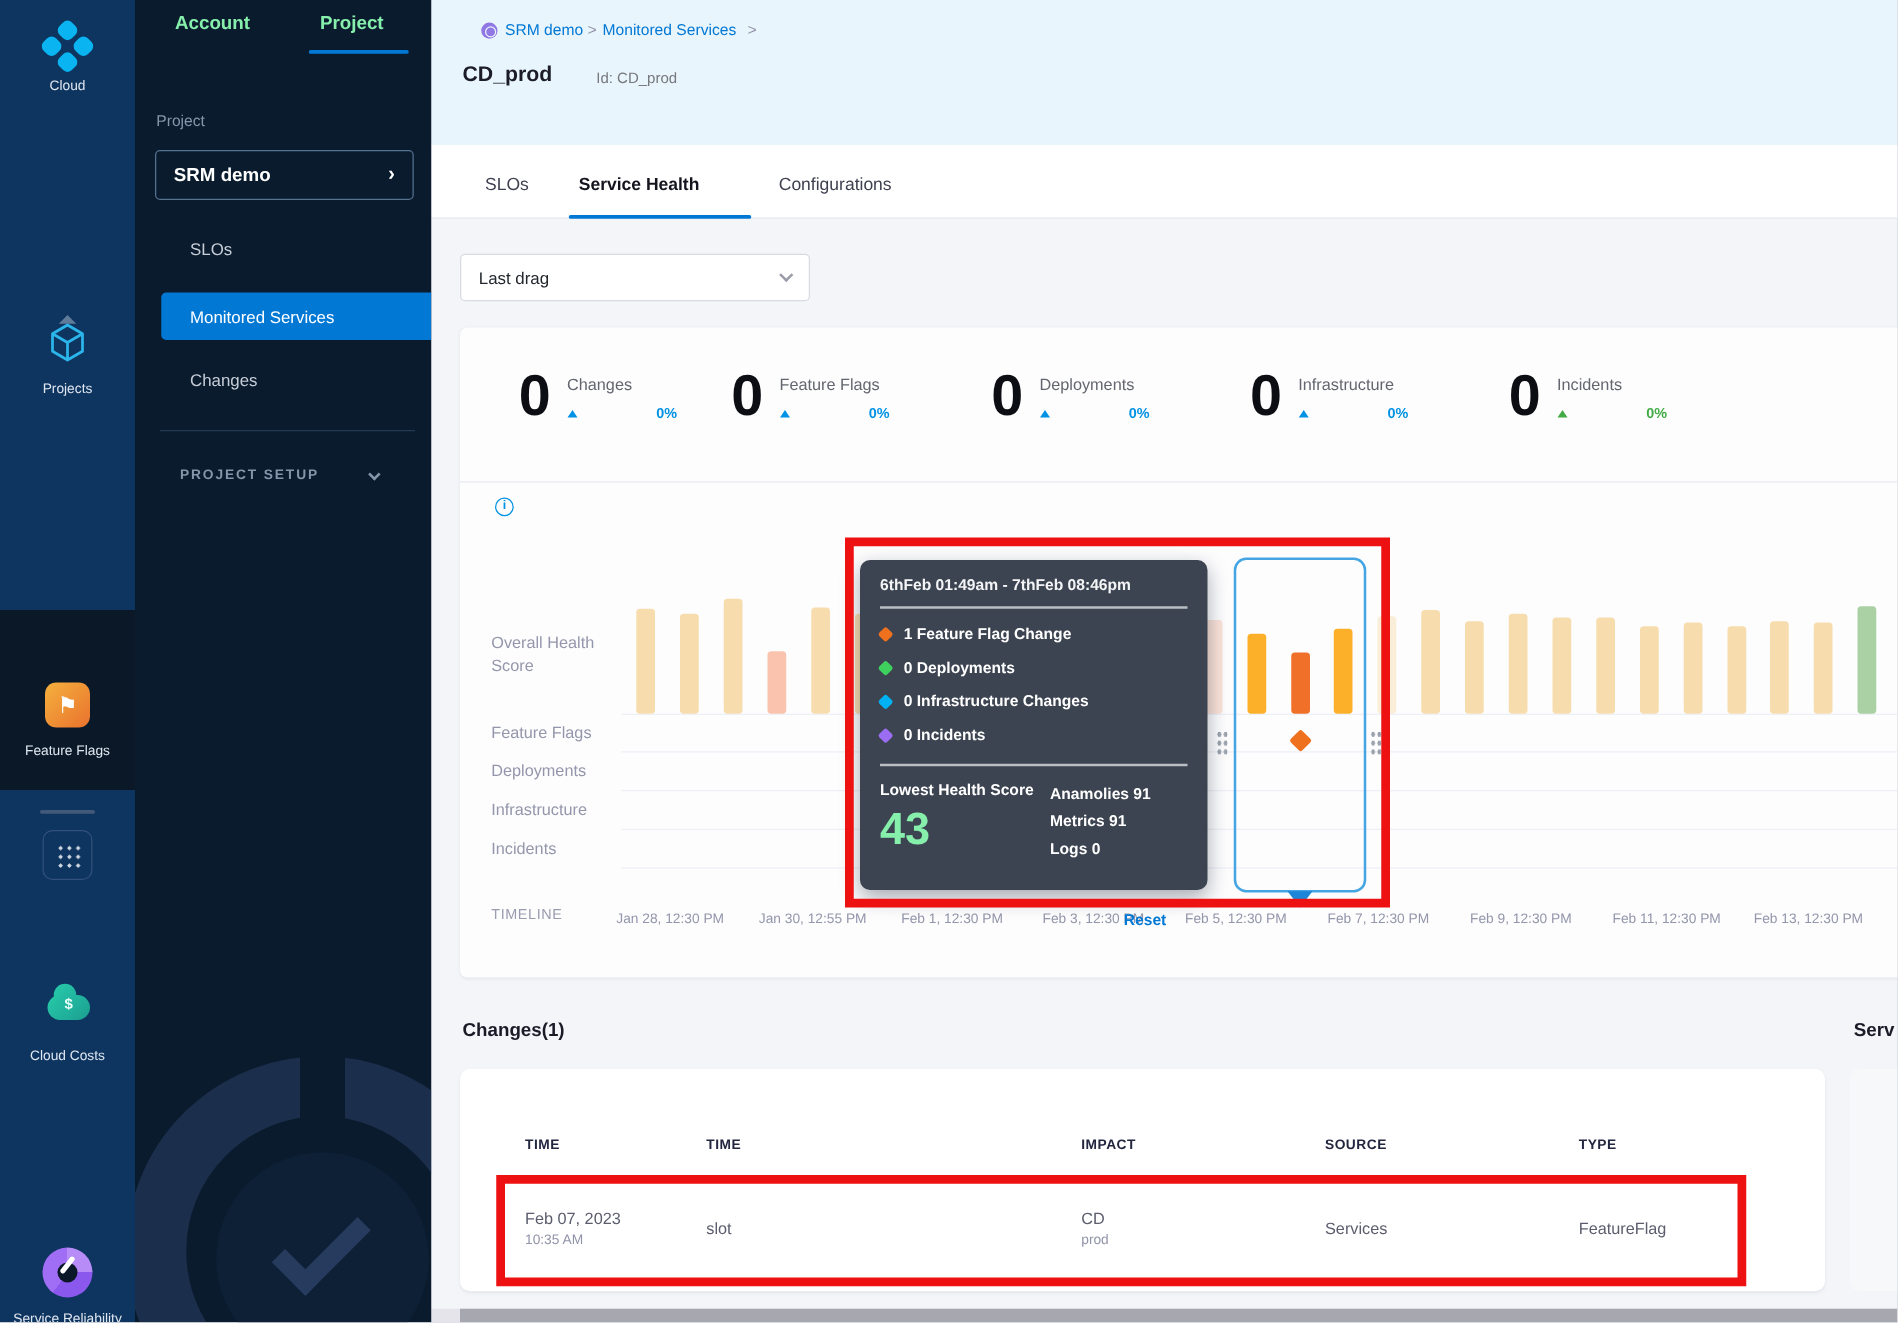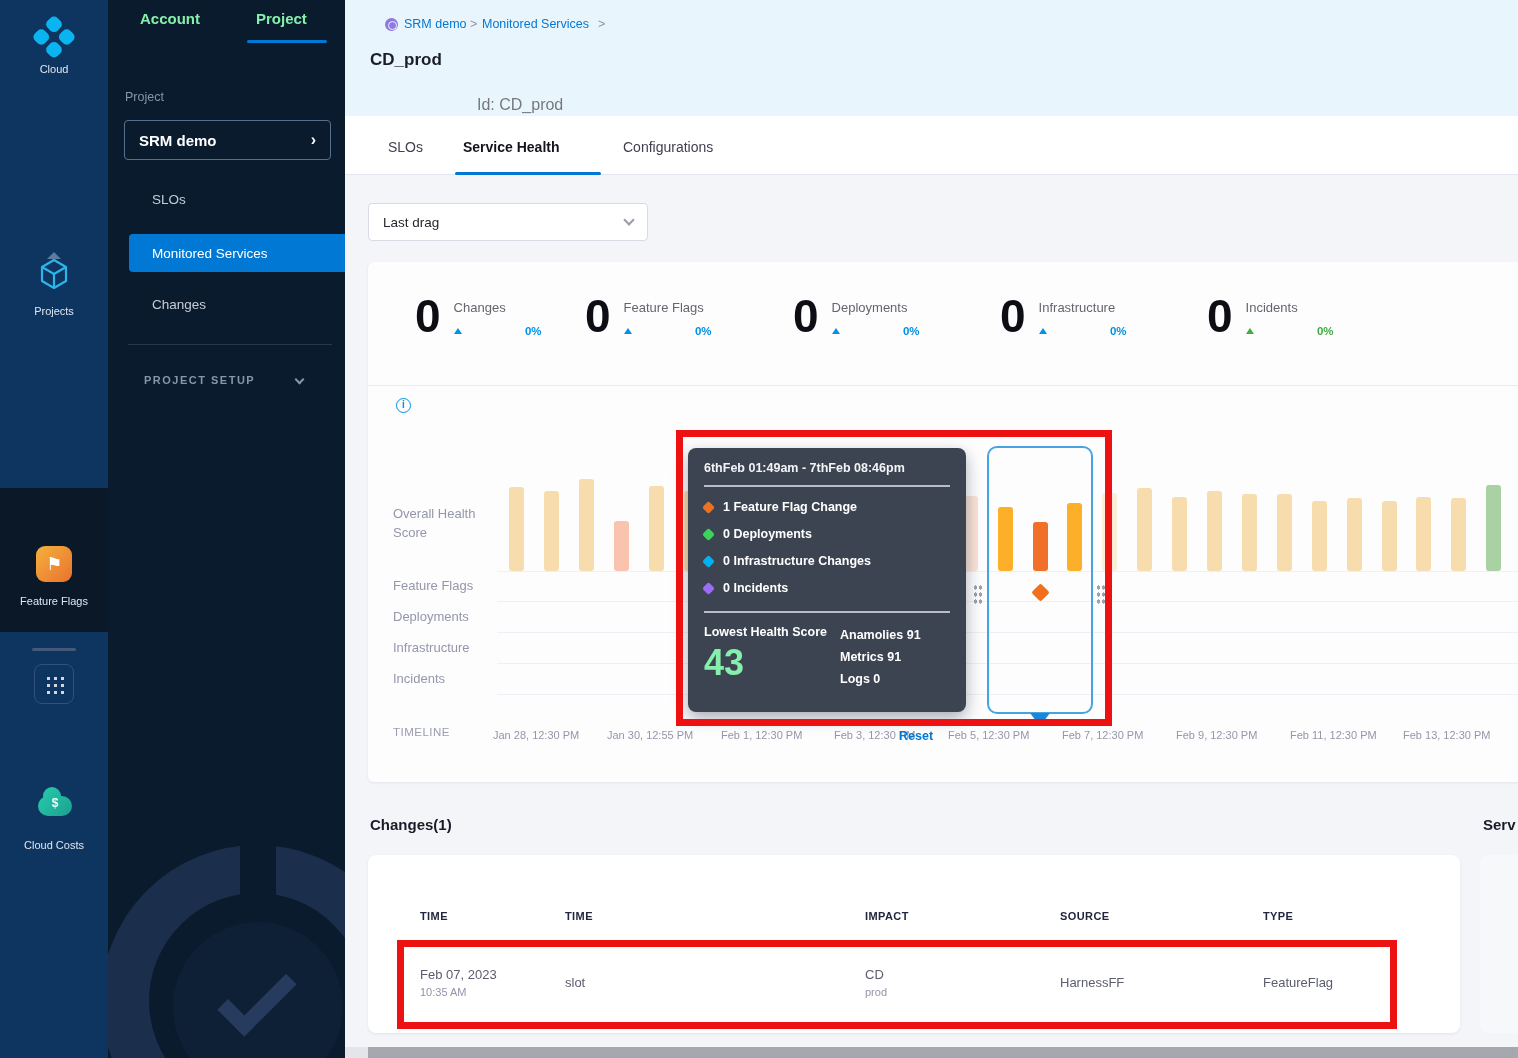--- a/index.html
+++ b/index.html
@@ -55,21 +55,21 @@
   .wm-core{position:absolute;left:65px;top:922px;width:170px;height:170px;border-radius:50%;background:#0d2036;}
   .wm-check{position:absolute;left:112px;top:978px;width:74px;height:38px;border-left:15px solid #263b5e;border-bottom:15px solid #263b5e;transform:rotate(-45deg);}
 
   
   .hdr{position:absolute;left:345px;top:0;width:1173px;height:116px;background:#e9f5fc;}
   .crumb-dot{position:absolute;left:385px;top:18px;width:13px;height:13px;border-radius:50%;background:#9177e3;}
   .crumb-dot:after{content:"";position:absolute;left:3px;top:3px;width:7px;height:7px;border-radius:50%;border:1.5px solid #e9f5fc;}
   .crumb{position:absolute;top:17px;font-size:12.5px;color:#0278d5;}
   .crumb-sep{position:absolute;top:17px;font-size:12.5px;color:#9293a8;}
   .page-title{position:absolute;left:370px;top:50px;font-size:17px;font-weight:700;color:#1c1c28;}
-  .page-id{position:absolute;left:477px;top:55px;font-size:16px;color:#77787e;margin-top:41px;}
+  .page-id{position:absolute;left:477px;top:55px;font-size:12px;color:#77787e;}
   .tabbar{position:absolute;left:345px;top:116px;width:1173px;height:59px;background:#fff;border-bottom:1px solid #e4e6ef;}
   .tab{position:absolute;top:139px;font-size:14px;color:#3f4150;}
   .tab.active{font-weight:700;color:#14141f;}
   .tab-underline{position:absolute;left:455px;top:172px;width:146px;height:3px;background:#0278d5;border-radius:2px;}
 
   
   .range-select{position:absolute;left:368px;top:203px;width:280px;height:38px;background:#fff;border:1px solid #d9dae4;
     border-radius:4px;display:flex;align-items:center;padding:0 14px;font-size:13.5px;color:#22272d;}
   .range-select .chev{margin-left:auto;width:8px;height:8px;border-right:2px solid #9a9ca8;border-bottom:2px solid #9a9ca8;transform:rotate(45deg);margin-top:-4px;}
   .panel{position:absolute;left:368px;top:262px;width:1160px;height:520px;background:#fdfdfe;border-radius:6px;box-shadow:0 1px 3px rgba(40,41,61,.08);}
@@ -161,20 +161,24 @@
       <div class="rail-label" style="top:324px;">Feature Flags</div>
     </div>
 
     <div class="abs" style="left:0;top:392px;width:108px;height:80px;">
       <div class="cc-icon">
           <em>$</em>
         </div>
       <div class="rail-label" style="top:446px;">Cloud Costs</div>
     </div>
 
+    <div class="abs" style="left:0;top:490px;width:108px;height:140px;">
+      <div class="sr-icon"></div>
+      <div class="rail-label" style="top:558px;">Service Reliability</div>
+    </div>
 
     <div class="rail-divider"></div>
     <div class="grid-btn">
         <i></i>
       </div>
 
     <div class="abs" style="left:0;top:780px;width:108px;height:60px;">
       
       
     </div>
@@ -427,21 +431,21 @@
       <div style="position: absolute; left: 0px; top: 100px; width: 1092px; height: 70px;">
         <div class="cell" style="left: 52px; top: 12px;">
           <div>Feb 07, 2023</div>
           <div class="sub">10:35 AM</div>
         </div>
         <div class="cell" style="left: 197px; top: 20px;">slot</div>
         <div class="cell" style="left: 497px; top: 12px;">
           <div>CD</div>
           <div class="sub">prod</div>
         </div>
-        <div class="cell" style="left: 692px; top: 20px;">HarnessFF</div>
+        <div class="cell" style="left: 692px; top: 20px;">Services</div>
         <div class="cell" style="left: 895px; top: 20px;">FeatureFlag</div>
       </div>
     </div>
   <div class="side-card"></div>
 
   <div class="redbox" style="left:397px;top:940px;width:1000px;height:89px;"></div>
 
   <div class="sb-track"></div>
   <div class="sb-thumb"></div>
 

